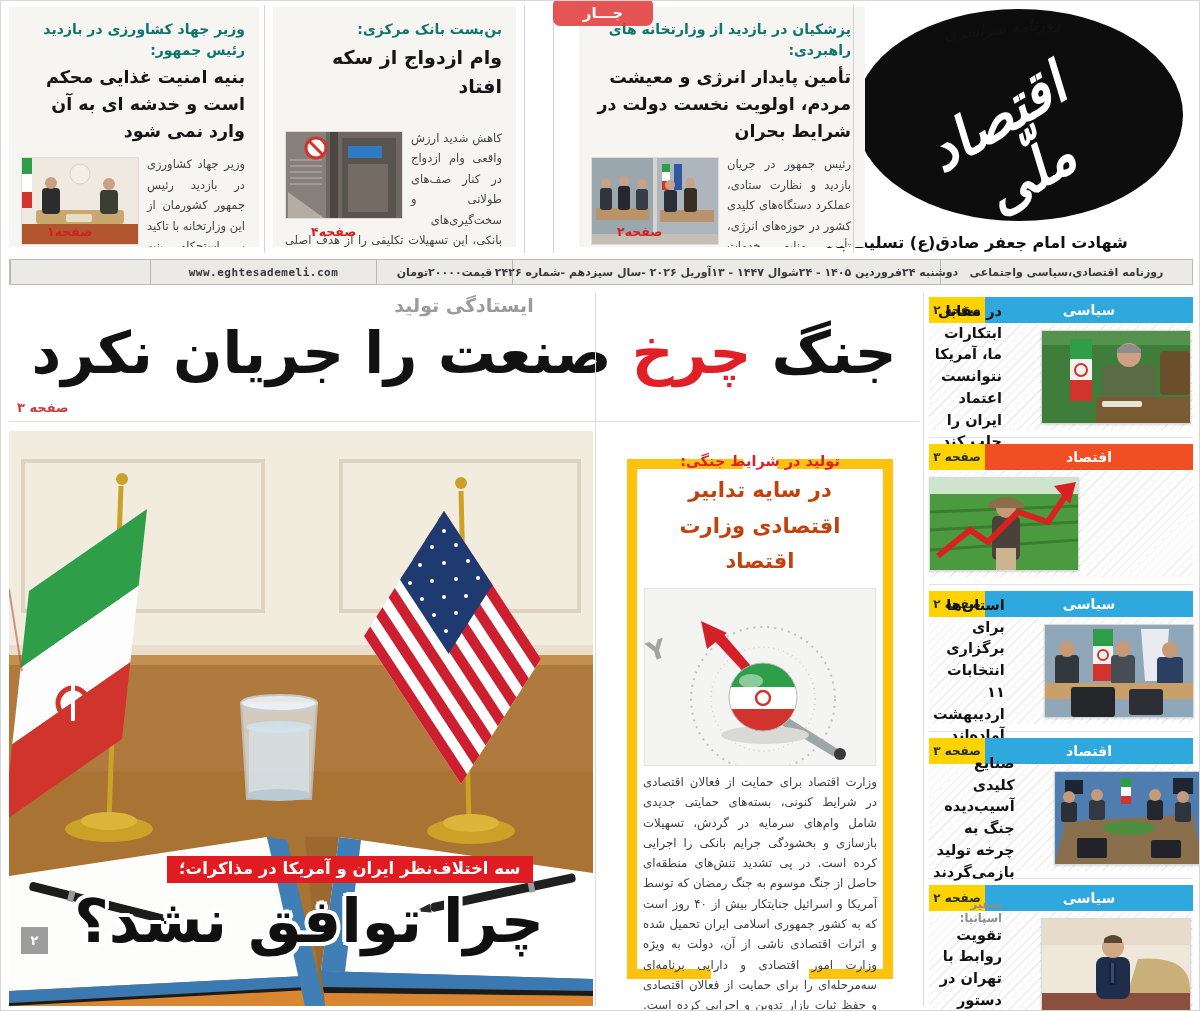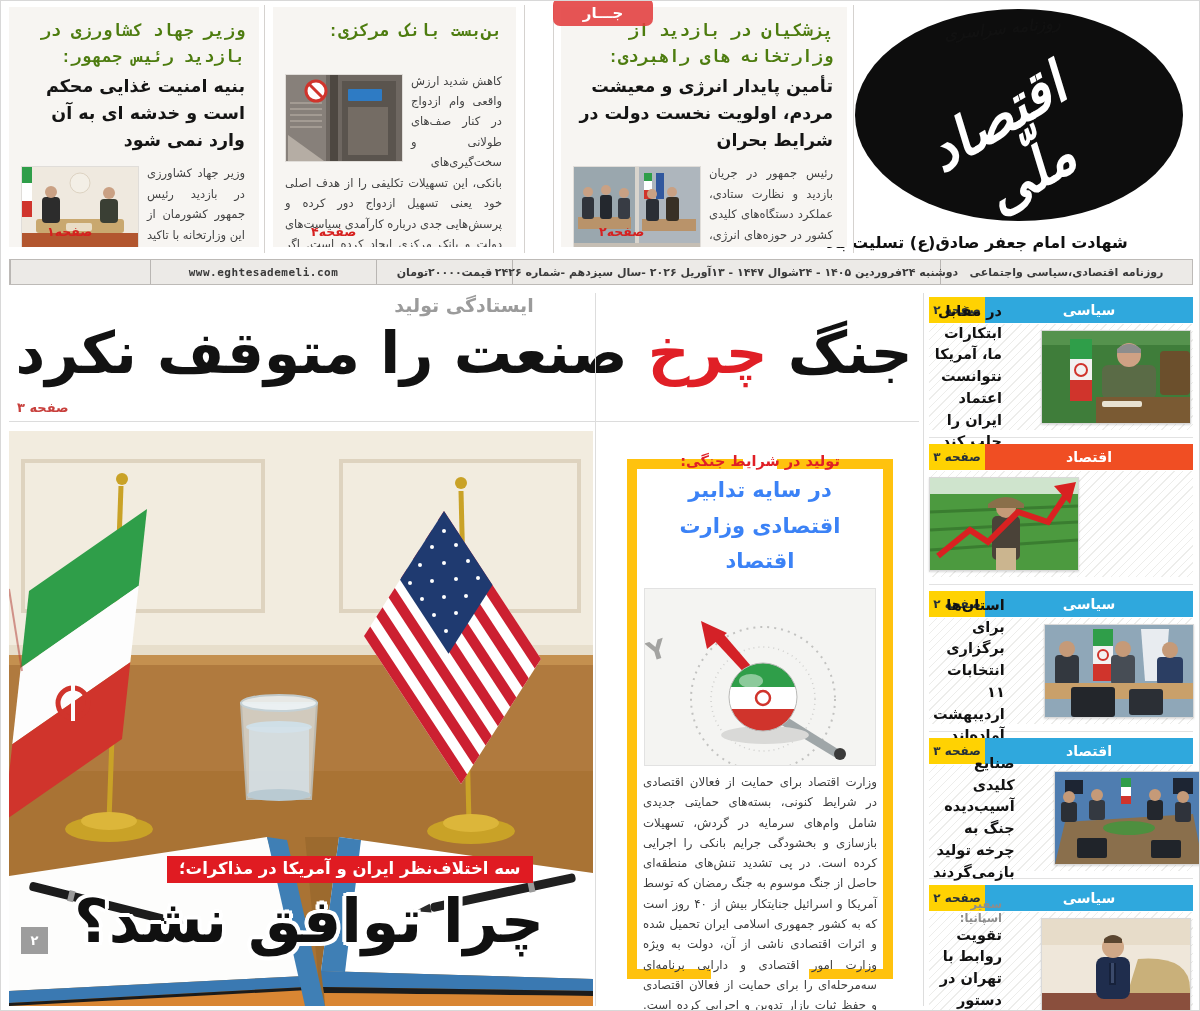--- a/index.html
+++ b/index.html
@@ -2,21 +2,21 @@
 <html lang="fa"><head>
 <meta charset="utf-8">
 <style>
   * { margin:0; padding:0; box-sizing:border-box; }
   html,body { background:#fff; }
   body { font-family:"DejaVu Sans", sans-serif; }
   .page { position:relative; width:1200px; height:1011px; background:#fff; overflow:hidden; border:1px solid #d8d8d8; }
 
   
   .topbox { position:absolute; top:6px; height:240px; background:#f7f5f2; padding:12px 14px 10px 12px; direction:rtl; overflow:hidden; }
-  .tb-kicker { color:#4d7c0f; font-size:17px; font-weight:bold; line-height:1.5;font-family:Liberation Mono, monospace; }
+  .tb-kicker { color:#0f766e; font-size:14px; font-weight:bold; line-height:1.5; }
   .tb-headline { color:#141414; font-size:17.5px; font-weight:bold; line-height:1.55; margin-top:3px; }
   .tb-bodywrap { margin-top:9px; font-size:11.5px; color:#444; line-height:1.78; text-align:justify; }
   .tb-photo { float:left; width:118px; height:88px; margin:3px 8px 4px 0; border:1px solid #e0ddd9; background:#fff; }
   .tb-photo svg { display:block; }
   .tb-pageref { position:absolute; left:14px; bottom:8px; color:#d6201f; font-size:12.5px; font-weight:bold;padding-left:24px; }
   .vdiv { position:absolute; top:4px; height:248px; width:1px; background:#d5d2cf; }
 
   
   .logo-wrap { position:absolute; right:10px; top:2px; width:340px; height:228px; }
   .logo-ellipse { position:absolute; right:6px; top:6px; width:328px; height:212px; background:#0d0d0d; border-radius:50%; overflow:hidden; }
@@ -48,21 +48,21 @@
   .photo-label { position:absolute; left:158px; top:425px; background:#e01b22; color:#fff; font-size:16.5px; font-weight:bold; padding:3px 12px 5px; direction:rtl; white-space:nowrap; }
   .photo-headline { position:absolute; left:40px; top:455px; width:520px; text-align:center; direction:rtl; font-size:60px; font-weight:bold; color:#101010;
       text-shadow:3px 3px 0 #fff,-3px -3px 0 #fff,3px -3px 0 #fff,-3px 3px 0 #fff,0 4px 0 #fff,0 -4px 0 #fff,4px 0 0 #fff,-4px 0 0 #fff; }
   .page-marker { position:absolute; left:12px; top:496px; width:27px; height:27px; background:rgba(140,140,140,.85); color:#fff; font-size:13px; font-weight:bold; text-align:center; line-height:27px; }
 
   
   .center-col { position:absolute; left:600px; top:430px; width:318px; height:575px; }
   .bracket { position:absolute; background:#ffc20e; }
   .center-inner { position:absolute; left:42px; top:16px; width:234px; height:548px; text-align:center; direction:rtl; }
   .c-kicker { color:#e01f26; font-size:14.5px; font-weight:bold; margin-top:6px; }
-  .c-headline { color:#3b82f6; font-size:21px; font-weight:bold; line-height:1.7; margin-top:4px; }
+  .c-headline { color:#c2410c; font-size:21px; font-weight:bold; line-height:1.7; margin-top:4px; }
   .c-photo { width:232px; height:178px; margin:8px auto 6px; border:1px solid #e2e2e2; background:#f6f6f4; }
   .c-body { font-size:11.8px; color:#3d3d3d; line-height:1.72; text-align:justify; }
 
   
   .sidebar { position:absolute; left:928px; top:296px; width:264px; }
   .sb-item { margin-bottom:7px; }
   .sb-item + .sb-item { border-top:1px solid #e2e2e2; padding-top:6px; }
   .sb-head { display:flex; height:26px; direction:ltr; }
   .sb-page { width:56px; background:#ffd202; color:#25303a; font-size:12px; font-weight:bold; display:flex; align-items:center; justify-content:center; }
   .sb-section { flex:1; background:#2fa8dd; color:#fff; font-size:14px; font-weight:bold; display:flex; align-items:center; justify-content:center; }
@@ -106,20 +106,21 @@
             <circle cx="87" cy="26" r="6" fill="#caa184"></circle>
             <rect x="0" y="66" width="116" height="20" fill="#b2562f"></rect>
             <rect x="44" y="56" width="26" height="8" rx="2" fill="#e9ddc6"></rect>
           </svg>
         </span><span>وزیر جهاد کشاورزی در بازدید رئیس جمهور کشورمان از این وزارتخانه با تاکید بر استحکام بنیه امنیت غذایی کشور، از تلاش برای اتخاذ راه‌های جایگزین برای تسهیل بسته بندی و توزیع کالاهای اساسی خبر داد. در جریان بازدید مسعود پزشکیان، رئیس جمهور کشورمان از وزارت ...</span></p>
     <span class="tb-pageref">صفحه۱</span>
   </article>
 
   <article class="topbox" style="left:272px;width:243px;">
     <h3 class="tb-kicker">بن‌بست بانک مرکزی:</h3>
+    <h2 class="tb-headline" style="font-size:19px;">وام ازدواج از سکه افتاد</h2>
     <p class="tb-bodywrap" style="margin-top:26px;"><span class="tb-photo">
           <svg width="116" height="86" viewBox="0 0 116 86">
             <rect width="116" height="86" fill="#6e6761"></rect>
             <rect x="0" y="0" width="40" height="86" fill="#87807a"></rect>
             <g stroke="#a39b93" stroke-width="2">
               <line x1="4" y1="28" x2="36" y2="28"></line>
               <line x1="4" y1="34" x2="36" y2="34"></line>
               <line x1="4" y1="40" x2="36" y2="40"></line>
               <line x1="4" y1="46" x2="36" y2="46"></line>
               <line x1="4" y1="52" x2="36" y2="52"></line>
@@ -129,21 +130,21 @@
             <rect x="62" y="14" width="34" height="12" rx="1" fill="#2e7bc4"></rect>
             <rect x="62" y="32" width="40" height="48" fill="#746c64"></rect>
             <circle cx="30" cy="16" r="10" fill="#fff" stroke="#d0342c" stroke-width="3"></circle>
             <line x1="23" y1="9" x2="37" y2="23" stroke="#d0342c" stroke-width="3"></line>
             <path d="M2 60 L38 86 L2 86 Z" fill="#b5ada4"></path>
           </svg>
         </span><span>کاهش شدید ارزش واقعی وام ازدواج در کنار صف‌های طولانی و سخت‌گیری‌های بانکی، این تسهیلات تکلیفی را از هدف اصلی خود یعنی تسهیل ازدواج دور کرده و پرسش‌هایی جدی درباره کارآمدی سیاست‌های دولت و بانک مرکزی ایجاد کرده است. اگر زوج باشید و در...</span></p>
     <span class="tb-pageref">صفحه۴</span>
   </article>
 
-  <article class="topbox" style="left:560px;width:286px;">
+  <article class="topbox" style="left:578px;width:286px;">
     <h3 class="tb-kicker">پزشکیان در بازدید از وزارتخانه های راهبردی:</h3>
     <h2 class="tb-headline">تأمین پایدار انرژی و معیشت مردم، اولویت نخست دولت در شرایط بحران</h2>
     <p class="tb-bodywrap"><span class="tb-photo" style="width:128px;">
           <svg width="126" height="86" viewBox="0 0 126 86">
             <rect width="126" height="86" fill="#d8d4cd"></rect>
             <rect x="0" y="0" width="61" height="86" fill="#9aa7ae"></rect>
             <rect x="4" y="50" width="53" height="12" fill="#b9936a"></rect>
             <rect x="8" y="30" width="12" height="22" rx="3" fill="#30343b"></rect>
             <rect x="26" y="28" width="12" height="24" rx="3" fill="#24282e"></rect>
             <rect x="44" y="31" width="12" height="21" rx="3" fill="#383c44"></rect>
@@ -174,21 +175,21 @@
   <div class="infobar">
     <div class="cell ib-type">روزنامه اقتصادی،سیاسی واجتماعی</div>
     <div class="cell ib-date">دوشنبه ۲۴فروردین ۱۴۰۵ - ۲۴شوال ۱۴۴۷ - ۱۳آوریل ۲۰۲۶ -سال سیزدهم -شماره ۲۴۲۶</div>
     <div class="cell ib-price">قیمت۲۰۰۰۰تومان</div>
     <div class="cell ib-site">www.eghtesademeli.com</div>
     <div class="cell ib-fill"></div>
   </div>
 
   <section class="lead">
     <div class="lead-kicker">ایستادگی تولید</div>
-    <h1 class="lead-headline"><span>جنگ </span><span class="lead-red">چرخ</span><span> صنعت را متوقف نکرد</span></h1>
+    <h1 class="lead-headline"><span>جنگ </span><span class="lead-red">چرخ</span><span> صنعت را جریان نکرد</span></h1>
     <span class="lead-pageref">صفحه ۳</span>
   </section>
 
   <div class="coldiv" style="left:594px;top:292px;height:713px;"></div>
   <div class="coldiv" style="left:922px;top:292px;height:713px;"></div>
 
   <section class="photo-panel">
     <svg width="584" height="575" viewBox="0 0 584 575">
 
       <rect x="0" y="0" width="584" height="262" fill="#f2ecdf"></rect>

